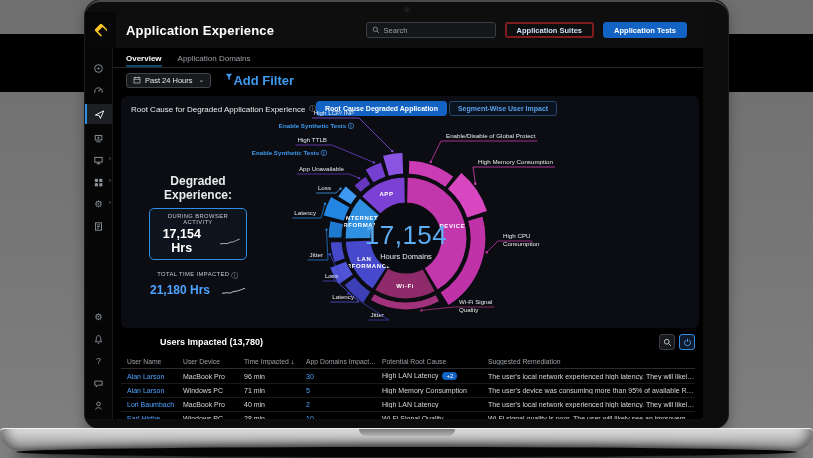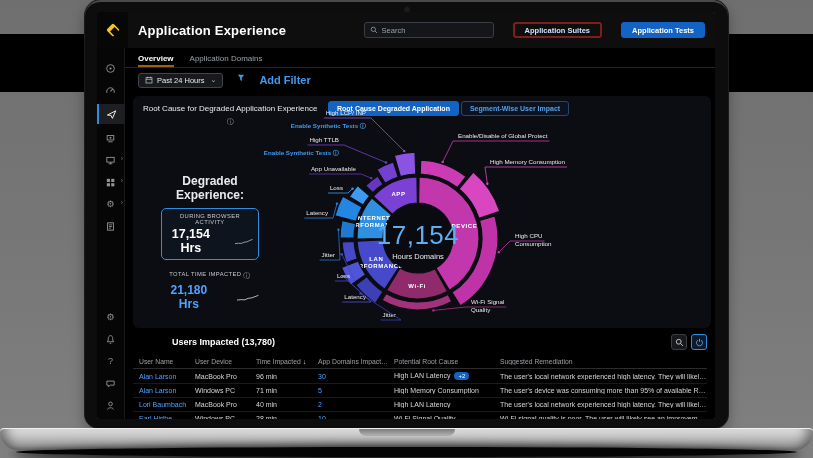--- a/index.html
+++ b/index.html
@@ -18,28 +18,28 @@
     border-radius:4px 4px 18px 18px; border-top:1px solid #f0f0f0;
     background:linear-gradient(180deg,#dedede 0%,#c4c4c4 35%,#9c9c9c 80%,#858585 100%);
     box-shadow:inset 16px 0 12px -10px rgba(0,0,0,.45), inset -16px 0 12px -10px rgba(0,0,0,.45); }
   .notch { position:absolute; left:50%; top:429px; transform:translateX(-50%);
     width:96px; height:7px; border-radius:0 0 9px 9px;
     background:linear-gradient(180deg,#7d7d7d,#b3b3b3); }
   .base-shadow { position:absolute; left:16px; right:16px; top:447px; height:10px;
     background:#050505; border-radius:50%; box-shadow:0 2px 8px 4px rgba(0,0,0,.75); }
 
   
-  .screen { position:absolute; left:12px; top:10px; width:618px; height:407px;
+  .screen { position:absolute; left:0; top:10px; width:618px; height:407px;
     background:#a21caf; overflow:hidden; border-radius:2px; color:#d5d7da; }
 
   .app-header { position:absolute; left:0; top:0; width:100%; height:36px;
     background:#0e0e0e; display:flex; align-items:center; }
   .logo { width:31px; height:36px; background:#070707; display:flex; align-items:center; justify-content:center; }
   .app-title { margin-left:10px; font-size:13px; font-weight:700; color:#fff; letter-spacing:.2px; }
-  .header-right { margin-left:auto; margin-right:10px; display:flex; align-items:center; gap:19px; }
+  .header-right { margin-left:auto; margin-right:16px; display:flex; align-items:center; gap:9px; }
   .search-box { display:flex; align-items:center; gap:4px; width:130px; height:16px;
     background:#14161a; border:1px solid #3b3f45; border-radius:3px; padding:0 5px; }
   .search-box input { flex:1; min-width:0; background:transparent; border:none; outline:none;
     color:#cfd2d6; font-size:7.5px; font-family:inherit; }
   .search-box input::placeholder { color:#9aa0a6; }
   .btn { height:16px; padding:0 10px; border-radius:3px; font-size:7.5px; font-weight:700;
     font-family:inherit; cursor:pointer; }
   .btn.ghost { background:transparent; border:2px solid #7f1d1d; color:#cfe2fa; }
   .btn.solid { background:#1263c4; border:1px solid #1263c4; color:#fff; }
 
@@ -50,44 +50,44 @@
     justify-content:center; color:#8f959b; font-size:9px; }
   .s-item.active { background:#1d1f22; color:#fff; border-left:2px solid #2f8de4; height:20px; }
   .s-item .chev2 { position:absolute; right:1px; top:3px; font-size:7px; color:#6d7278; }
   .s-spacer { flex:1; }
   .s-item svg { display:block; }
 
   .main { flex:1; background:#000; position:relative; }
   .tabs-row { display:flex; align-items:flex-end; gap:16px; height:20px; padding-left:13px;
     border-bottom:1px solid #262626; }
   .tab { font-size:8px; color:#9aa0a6; padding-bottom:4px; cursor:pointer; }
-  .tab.active { color:#fff; font-weight:700; border-bottom:2px solid #a16207; padding-bottom:2px; }
+  .tab.active { color:#fff; font-weight:700; border-bottom:2px solid #0c4a6e; padding-bottom:2px; }
   .filter-row { display:flex; align-items:center; gap:14px; height:24px; padding-left:13px; }
   .time-dd { display:flex; align-items:center; gap:4px; background:#17191d; border:1px solid #41454b;
     border-radius:3px; padding:2px 6px; font-size:7.5px; color:#e8eaed; cursor:pointer; }
   .time-dd .chev { font-size:7px; color:#b7bbc0; margin-left:2px; }
-  .add-filter { display:flex; align-items:flex-start; gap:14px; color:#3f9bf0; font-size:11px;
+  .add-filter { display:flex; align-items:flex-start; gap:0; color:#3f9bf0; font-size:13px;
     font-weight:700; cursor:pointer; }
 
   .chart-panel { position:relative; margin:4px 4px 0 8px; width:578px; height:232px;
     background:#0c0d12; border-radius:6px; }
   .panel-title { position:absolute; left:10px; top:8px; font-size:8px; color:#e8eaed;
-    display:flex; gap:4px; align-items:center;flex-direction:column; }
+    display:flex; gap:4px; align-items:center; }
   .info { color:#9aa0a6; font-size:7px; }
   .toggle { position:absolute; left:195px; top:5px; display:flex; }
   .tg { font-size:7px; font-weight:700; padding:3px 8px; border-radius:3px; font-family:inherit; cursor:pointer; }
   .tg.active { background:#1263c4; color:#fff; border:1px solid #1263c4; }
   .tg.off { background:#0b1320; color:#58a0e8; border:1px solid #24486e; margin-left:2px; }
 
   .stats { position:absolute; left:28px; top:78px; width:98px; text-align:center; }
   .stats-h { font-size:12px; color:#e8eaed; font-weight:700; }
   .stat-box { margin-top:6px; border:1px solid #2f8de4; border-radius:5px; padding:4px 5px;
     background:rgba(47,141,228,.06); }
   .stat-label { font-size:5.8px; color:#c3c8cd; letter-spacing:.4px; display:flex; justify-content:center; gap:2px; }
-  .stat-vrow { display:flex; align-items:center; justify-content:center; gap:20px; margin-top:2px; }
+  .stat-vrow { display:flex; align-items:center; justify-content:center; gap:12px; margin-top:2px; }
   .stat-value { font-size:12.5px; font-weight:700; color:#fff; }
   .stat2 { margin-top:11px; }
   .stat2 .stat-value { color:#4da3ff; font-size:12px; }
 
   #sunburst { position:absolute; left:0; top:0; }
   .center-label { position:absolute; left:241px; top:124px; width:88px; text-align:center; pointer-events:none; }
   .center-value { font-size:26px; color:#5caef5; letter-spacing:.5px; }
   .center-sub { font-size:7.5px; color:#e8eaed; margin-top:1px; }
 
   .users { margin:6px 8px 0 8px; }

